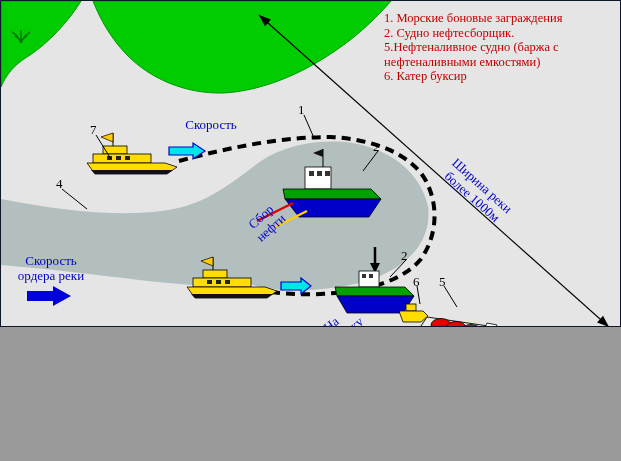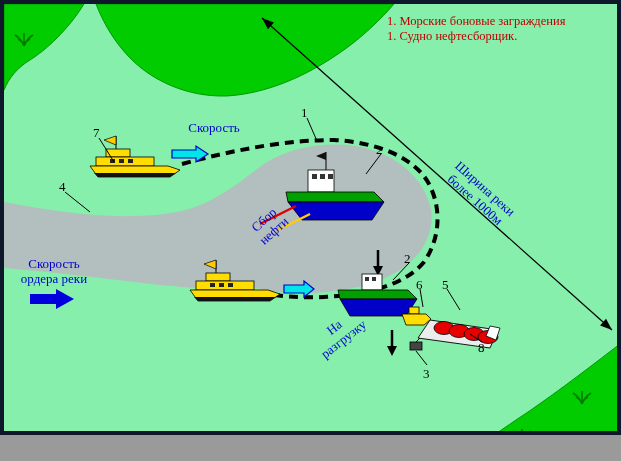--- a/index.html
+++ b/index.html
@@ -1,19 +1,19 @@
 <!DOCTYPE html>
 <html><head>
 <meta charset="utf-8">
 <style>
   * { margin:0; padding:0; box-sizing:border-box; }
   html,body { background:#9a9a9a; }
   .canvas {
-    position:relative; width:621px; height:435px;
-    background:#86efac; border:4px solid #0f172a; overflow:hidden;
+    position:relative; width:621px; height:327px;
+    background:#e5e5e5; border:1px solid #0f172a; overflow:hidden;
     font-family:"Liberation Serif", serif;
   }
   .scene { position:absolute; left:0; top:0; }
   .lbl {
     position:absolute; color:#0000cc; font-size:13px; line-height:1.18;
     text-align:center; white-space:nowrap;
   }
   .lbl div { white-space:nowrap; }
   .num { position:absolute; color:#000; font-size:13px; font-weight:normal; }
   .legend {
@@ -125,21 +125,23 @@
       <line x1="61" y1="188" x2="86" y2="208"></line>
       <line x1="443" y1="285" x2="456" y2="306"></line>
       <line x1="416" y1="285" x2="419" y2="303"></line>
       <line x1="95" y1="134" x2="110" y2="158"></line>
       <line x1="478" y1="338" x2="466" y2="330"></line>
     </g>
   </svg>
 
   <div class="legend">
     <div>1. Морские боновые заграждения</div>
-    <div>1. Судно нефтесборщик.</div>
+    <div>2. Судно нефтесборщик.</div>
+    <div>5.Нефтеналивное судно (баржа с нефтеналивными емкостями)</div>
+    <div>6. Катер буксир</div>
   </div>
 
   <div class="lbl" style="left:160px; top:116px; width:100px;">
     <div>Скорость</div>
   </div>
 
   <div class="lbl" style="left:4px; top:252px; width:92px;">
     <div>Скорость</div>
     <div>ордера реки</div>
   </div>

